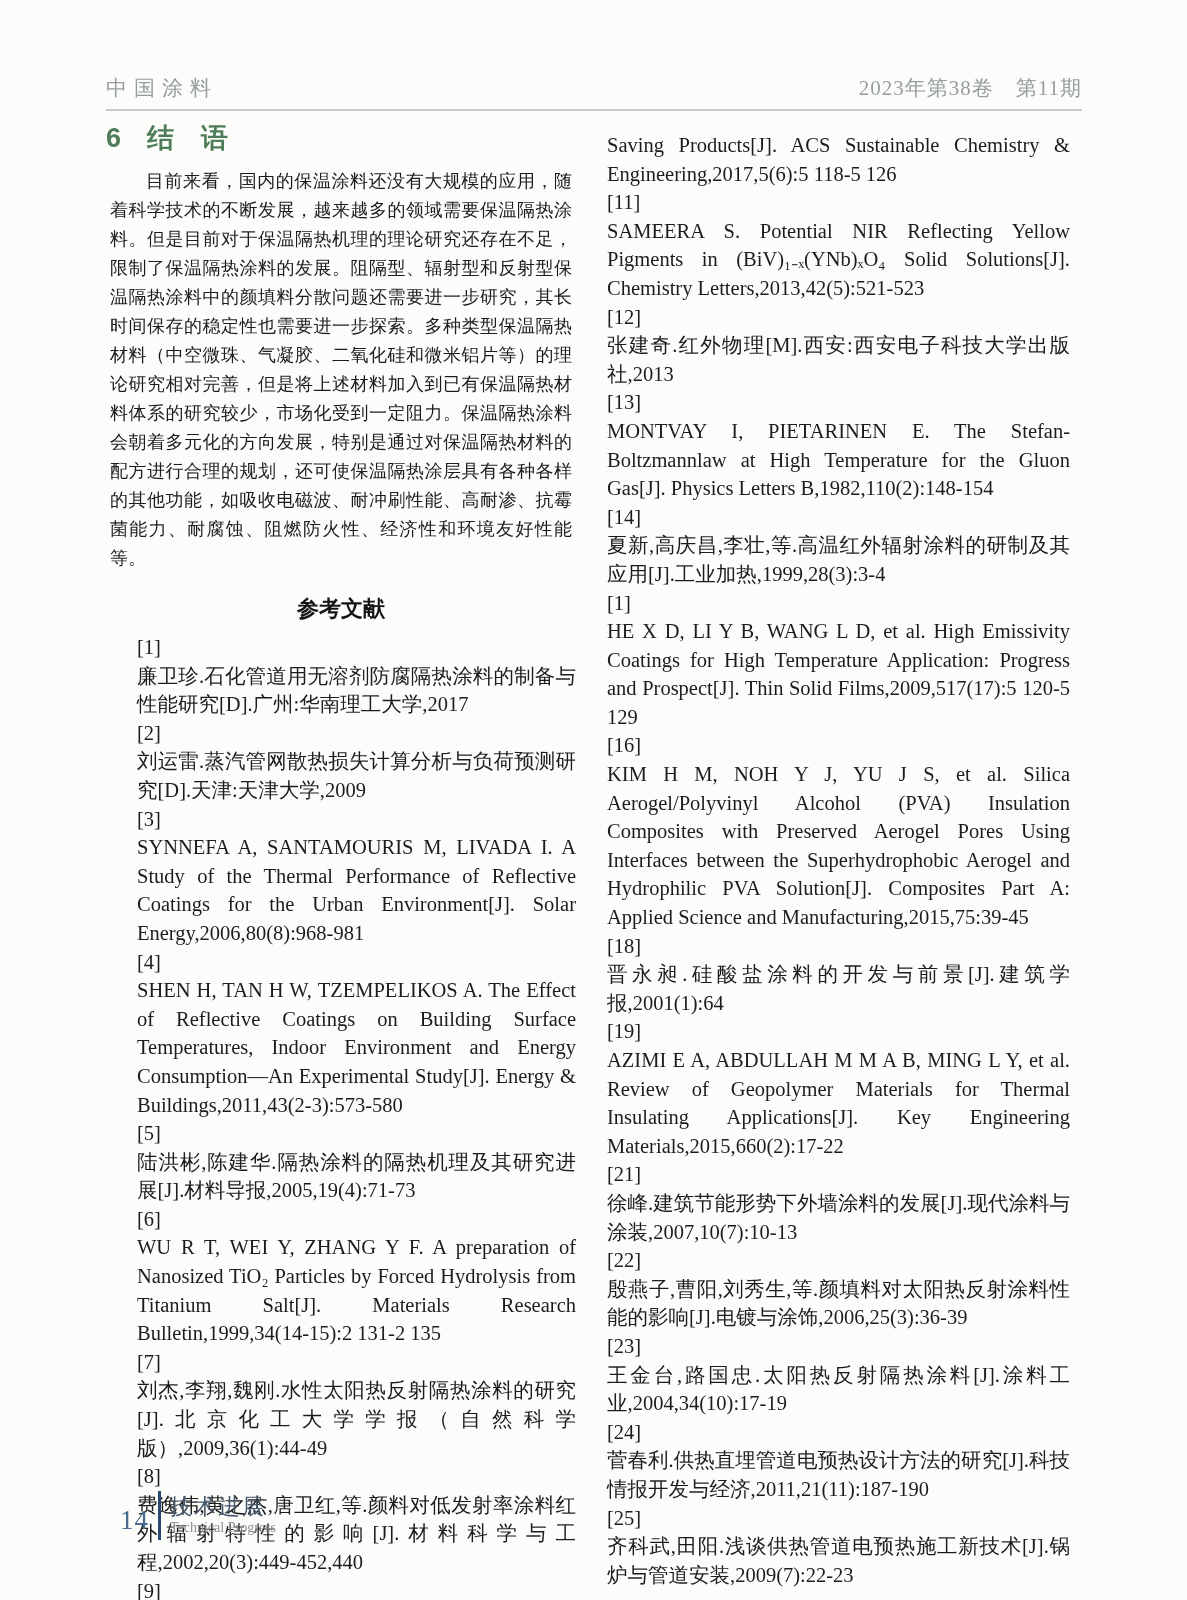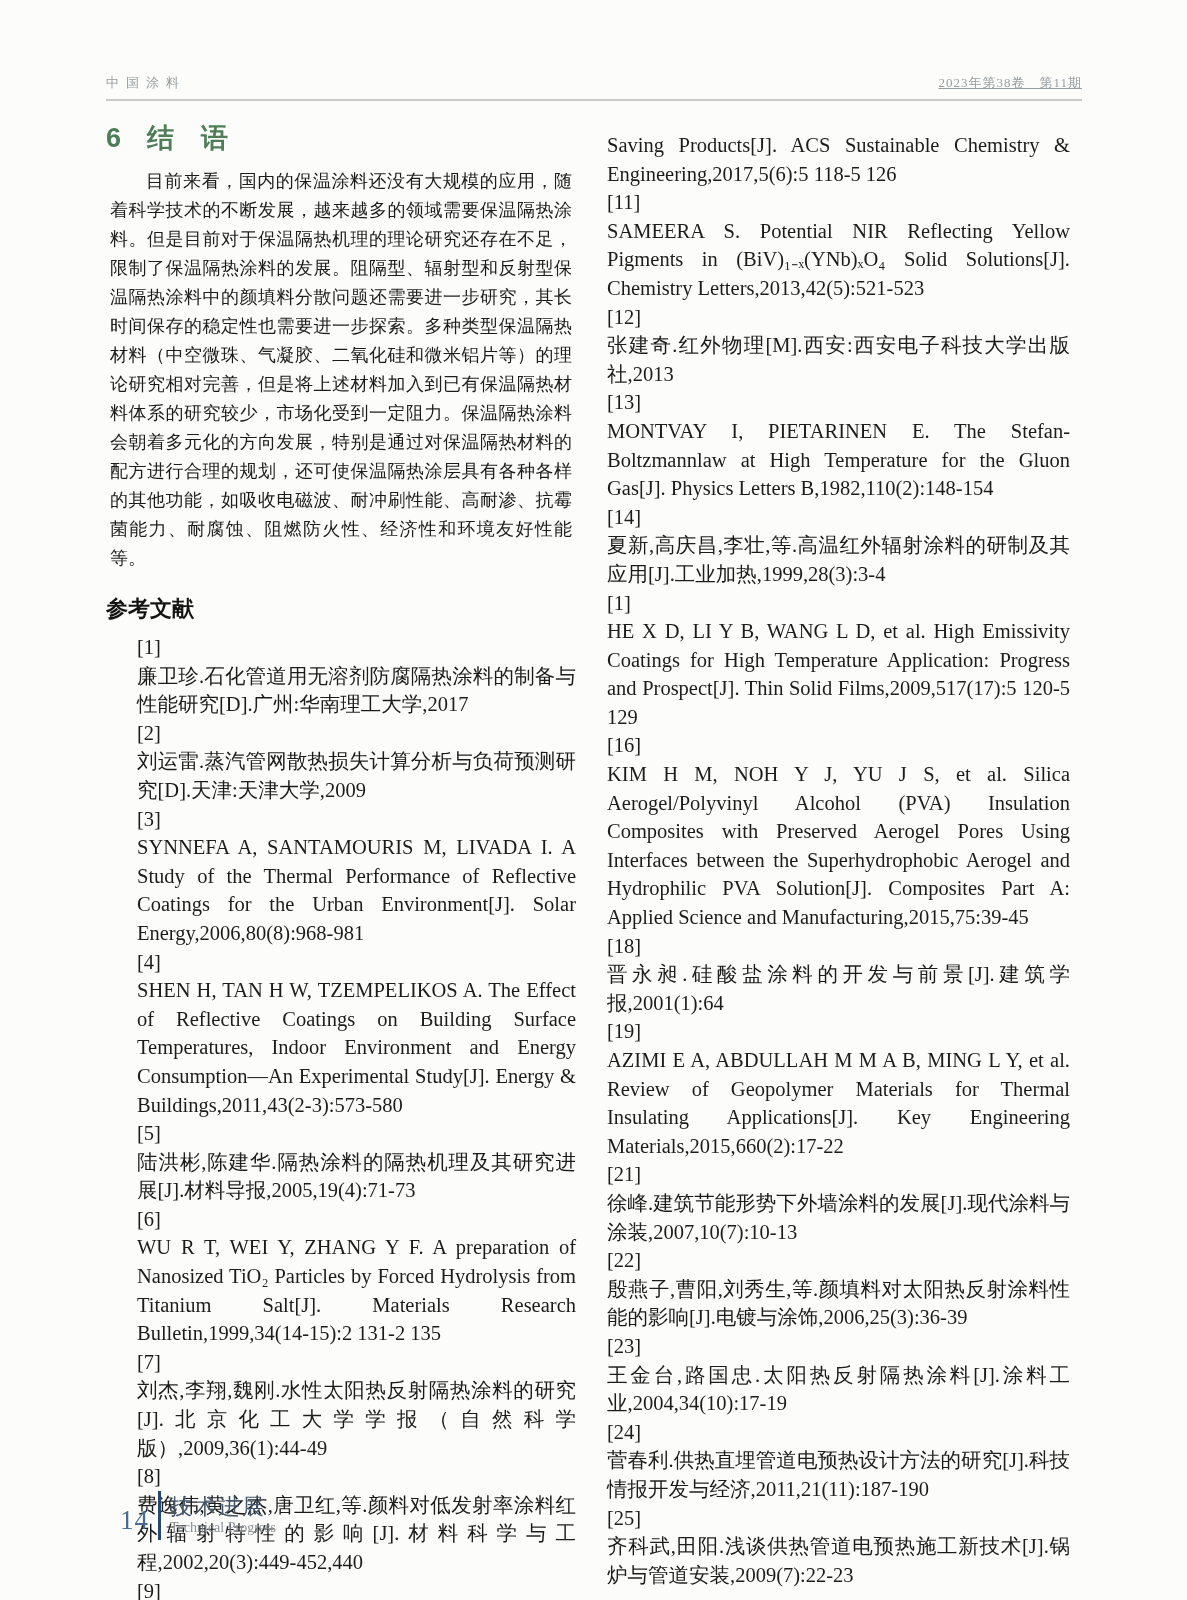--- a/index.html
+++ b/index.html
@@ -6,39 +6,39 @@
   .page {
     position:relative; width:1187px; height:1600px; margin:0 auto;
     background:#fcfcfa; overflow:hidden;
     font-family:"Liberation Serif", serif; color:#1c1c1c;
   }
   
   .header {
     position:absolute; left:106px; top:74px; width:976px;
     display:flex; justify-content:space-between; align-items:center;
     padding-bottom:7px; border-bottom:2px solid #c7cac8;
-    font-size:13px; color:#969da0;
+    font-size:21px; color:#969da0;
   }
   .header-journal { letter-spacing:7px; }
-  .header-issue { letter-spacing:1px;text-decoration:underline; }
+  .header-issue { letter-spacing:1px; }
   
   .col-left  { position:absolute; left:106px; top:120px; width:470px; }
   .col-right { position:absolute; left:607px; top:131px; width:463px; }
   .section-title {
     font-family:"Liberation Sans", sans-serif; font-weight:bold;
     color:#4e7d57; font-size:27px; margin:0 0 11px 0;
     display:flex; gap:26px; align-items:baseline;
   }
   .paragraph {
     margin:4px; font-size:18px; line-height:29px;
     text-align:justify; text-indent:2em;
   }
   .ref-heading {
     font-family:"Liberation Sans", sans-serif; font-weight:bold;
-    font-size:22px; color:#141414; 
+    font-size:22px; color:#141414; text-align:center;
     margin:21px 0 9px 0;
   }
   .refs { font-size:20.5px; line-height:28.6px; }
   .col-left .refs { margin-left:31px; }
   .ref { display:flex;flex-direction:column; }
   .ref-label { flex:none; width:34px; }
   .col-right .ref-label { width:38px; }
   .ref-text { flex:1; text-align:justify; }
   .continuation {
     text-align:center; font-size:20px; margin-top:16px; padding-right:2px;

